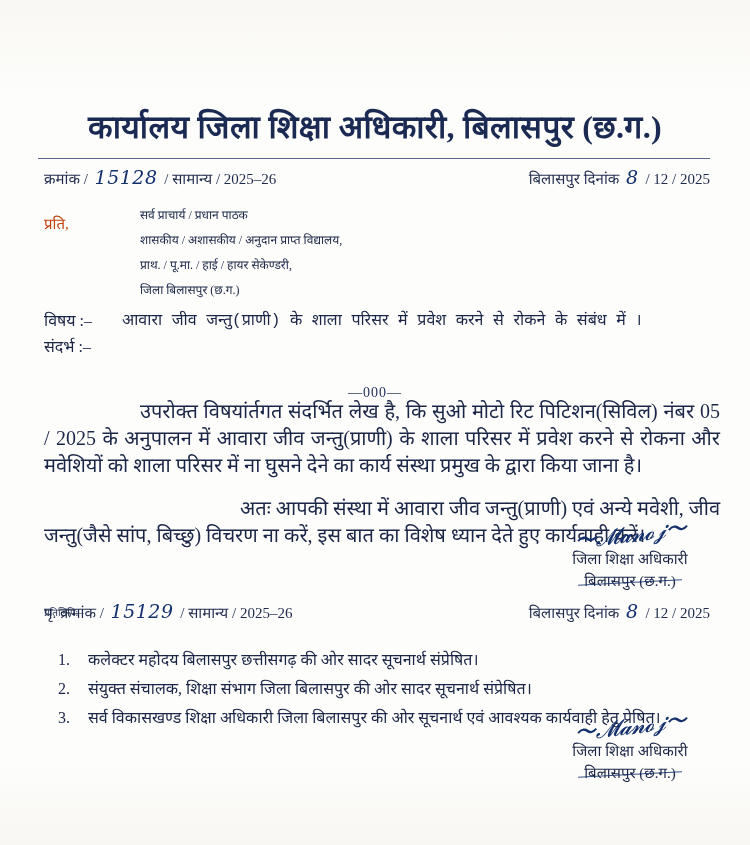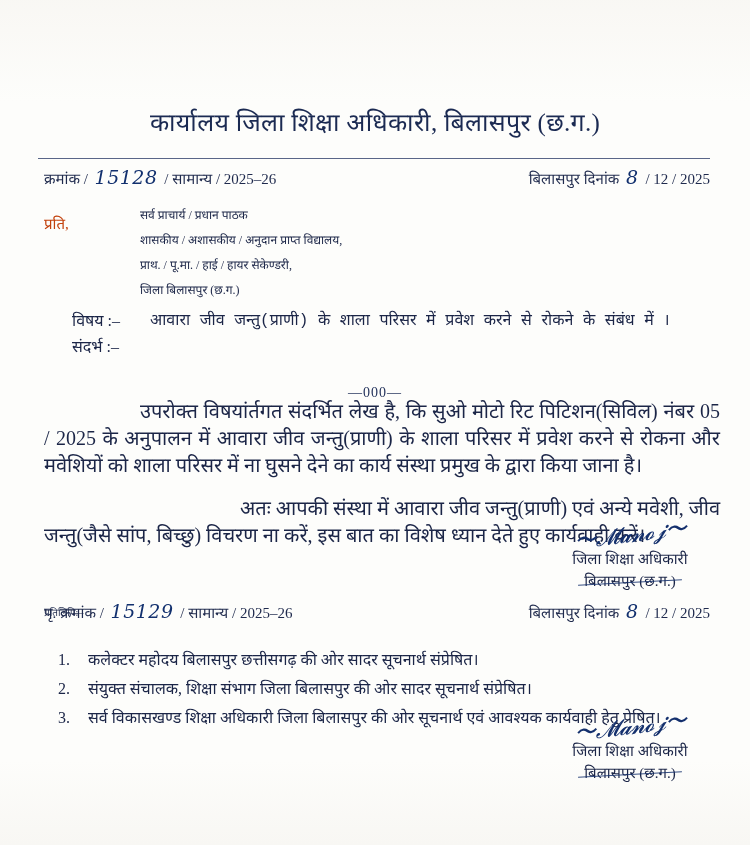--- a/index.html
+++ b/index.html
@@ -36,22 +36,22 @@
 
   .doc-body {
     position: absolute;
     left: 0; top: 0;
     width: 750px;
   }
 
   
   .title {
     text-align: center;
-    font-size: 25px;
-    font-weight: 400;
+    font-size: 32px;
+    font-weight: 700;
     letter-spacing: 0.3px;
     color: #1b2a52;
     margin-top: 104px;
     font-family: "Liberation Serif", serif;
   }
 
   .rule {
     position: absolute;
     left: 38px;
     top: 158px;
@@ -110,21 +110,20 @@
     left: 44px;
     top: 308px;
     width: 680px;
     font-size: 16px;
     line-height: 26px;
     color: #1b2547;
   }
   .sub-row {
     display: flex;
     align-items: flex-end;
-    margin-left: 28px;
   }
   .sub-label {
     width: 78px;
     flex: 0 0 78px;
   }
   .sub-text {
     flex: 1;
     font-family: Liberation Mono, monospace;
   }
 

